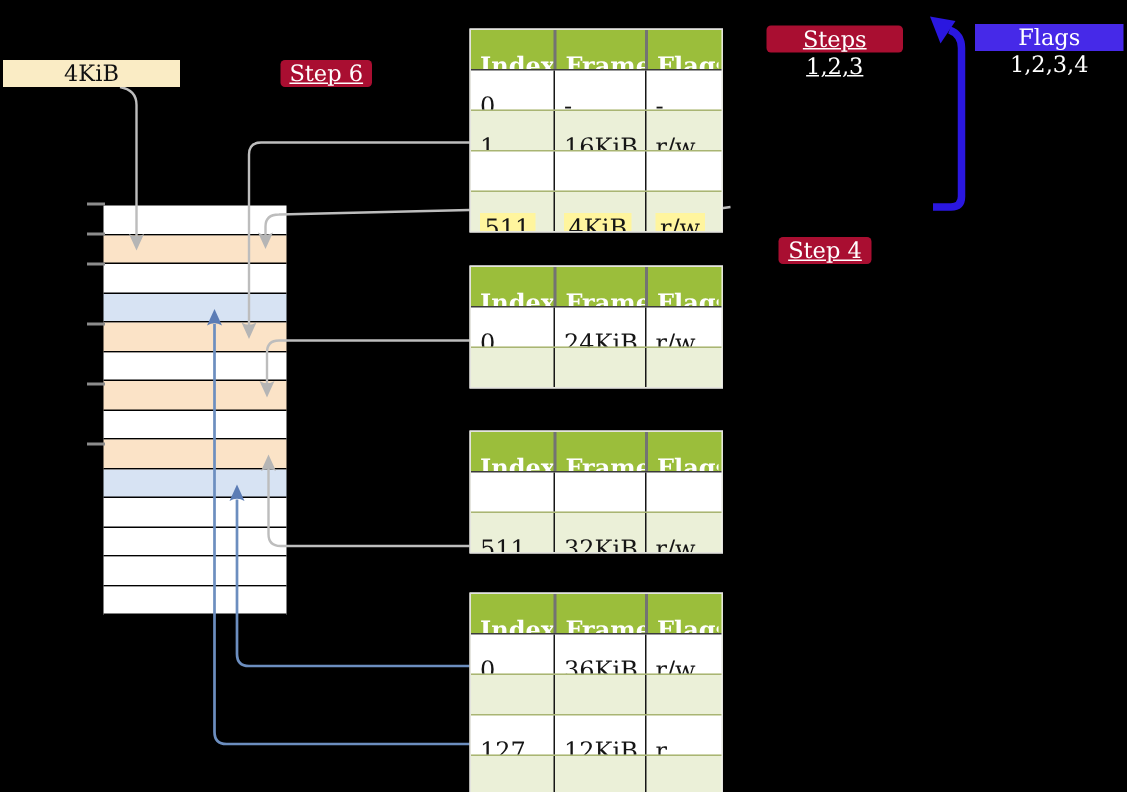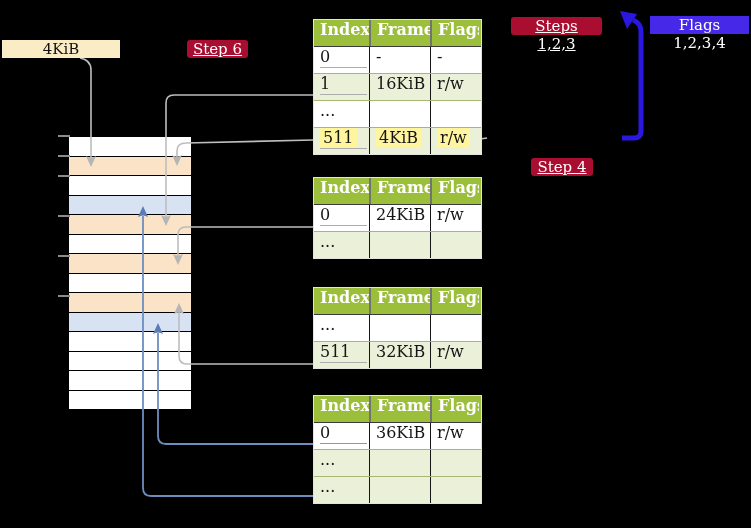--- a/index.html
+++ b/index.html
@@ -29,21 +29,21 @@
   }
   .badge.red{background:var(--label-red-bg);text-decoration:underline;}
   .badge.blue{background:var(--label-blue-bg);border-radius:0;}
   #lbl-4kib{
     position:absolute;left:2px;top:40px;width:118px;height:18px;line-height:18px;
     background:var(--box-beige-bg);color:#111;font-size:15px;text-align:center;
   }
   #lbl-step0{left:187px;top:40px;width:61px;}
   #lbl-steps123{left:511px;top:17px;width:91px;}
   #lbl-steps1234{left:650px;top:16px;width:99px;}
-  #lbl-step4{left:531px;top:158px;width:62px;}
+  #lbl-step4{left:519px;top:158px;width:62px;}
 
   
   #stack{
     position:absolute;left:69px;top:137px;width:122px;height:280px;
     background:#000;
   }
   .mrow{height:18.5px;border-bottom:1.5px solid #000;}
   .mrow.white{background:#ffffff;}
   .mrow.orange{background:var(--stack-orange);}
   .mrow.blue{background:var(--stack-blue);}
@@ -56,21 +56,21 @@
   #table-1{top:19px;}
   #table-2{top:177px;}
   #table-3{top:287px;}
   #table-4{top:395px;}
   .trow{display:grid;grid-template-columns:55px 61px 49px;height:26px;}
   .trow.thead{background:var(--table-header-bg);}
   .trow.shade{background:var(--table-row-alt-bg);}
   .trow + .trow{border-top:1px solid #A9B573;}
   .trow.thead + .trow{border-top:1px solid #3A3A3A;}
   .tcell{
-    padding:0 0 0 6px;font-size:16px;color:#151515;overflow:hidden;white-space:nowrap;
+    padding:14px 0 0 6px;font-size:16px;color:#151515;overflow:hidden;white-space:nowrap;
   }
   .thead .tcell{color:#fff;font-weight:bold;}
   .thead .tcell + .tcell{border-left:2px solid #737373;}
   .trow:not(.thead) .tcell + .tcell{border-left:1px solid #161616;}
   .ul{display:inline-block;min-width:47px;border-bottom:1px solid #ADADAD;padding-bottom:1px;}
   .ul.ul-blue{border-bottom-color:#7E99C4;}
   .hl{background:var(--highlight-yellow);padding:0 3px;}
 
   
   #overlay{position:absolute;left:0;top:0;pointer-events:none;}
@@ -207,20 +207,25 @@
     <div class="trow">
       <div class="tcell"><span class="ul ul-blue"><span>0</span></span></div>
       <div class="tcell"><span>36KiB</span></div>
       <div class="tcell"><span>r/w</span></div>
     </div>
     <div class="trow shade">
       <div class="tcell"><span>...</span></div>
       <div class="tcell"><span></span></div>
       <div class="tcell"><span></span></div>
     </div>
+    <div class="trow">
+      <div class="tcell"><span class="ul ul-blue"><span>127</span></span></div>
+      <div class="tcell"><span>12KiB</span></div>
+      <div class="tcell"><span>r</span></div>
+    </div>
     <div class="trow shade">
       <div class="tcell"><span>...</span></div>
       <div class="tcell"><span></span></div>
       <div class="tcell"><span></span></div>
     </div>
   </div>
 
 <div id="lbl-4kib">4KiB</div>
 <div id="lbl-step0" class="badge red">Step 6</div>
 <div id="lbl-steps123" class="badge red">Steps 1,2,3</div>

